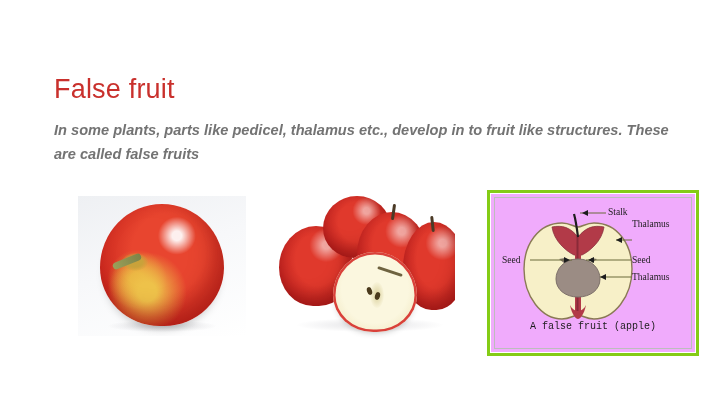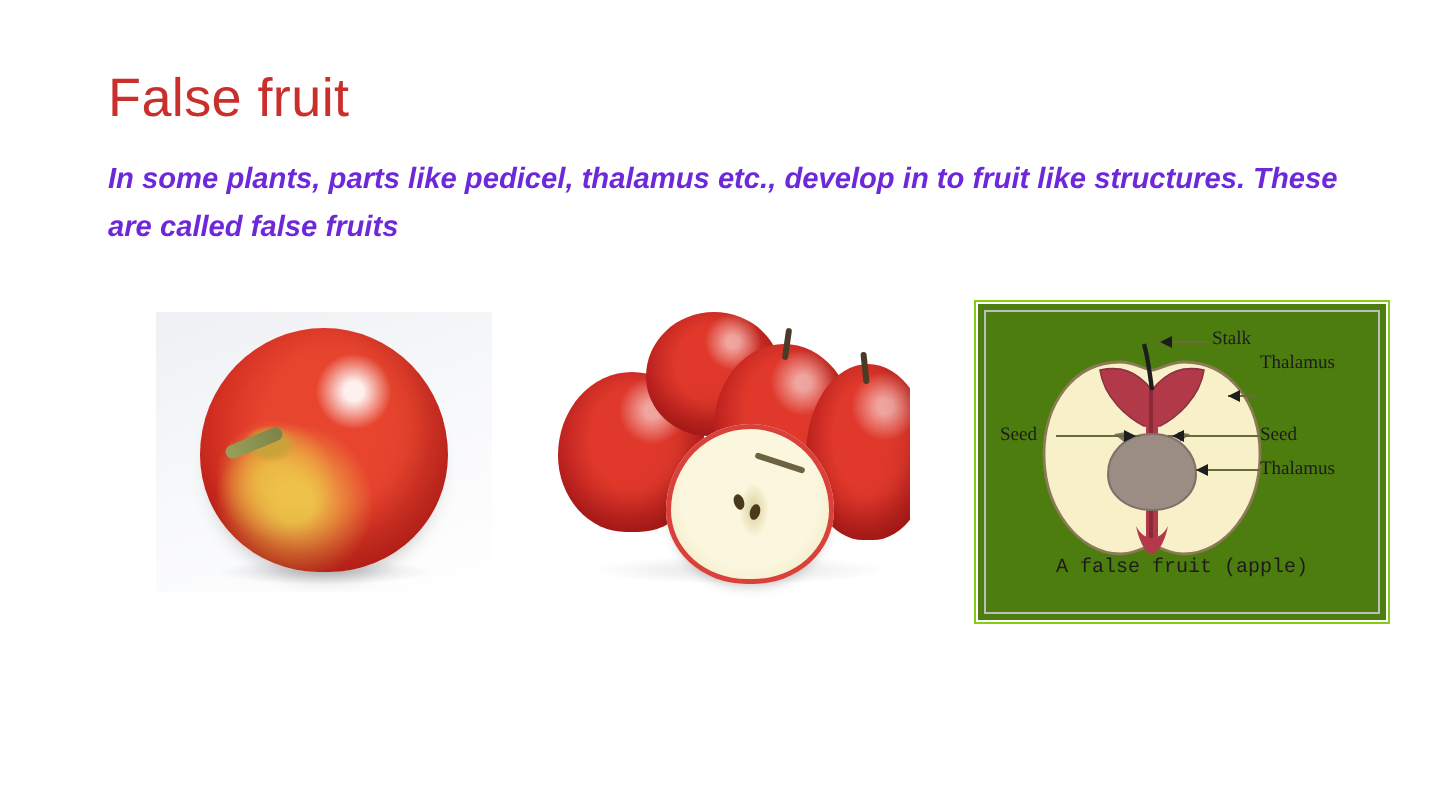--- a/index.html
+++ b/index.html
@@ -3,33 +3,33 @@
 <meta charset="utf-8">
 <style>
   html,body{margin:0;padding:0;}
   body{
     width:720px;height:404px;
     background:#ffffff;
     font-family:"Liberation Sans", sans-serif;
     overflow:hidden;
     position:relative;
   }
-  .slide{position:absolute;inset:0;background:#fff;}
+  .slide{position:absolute;inset:0;background:#fff;margin-top:40px;}
 
   .title{
     position:absolute;left:54px;top:33px;
     font-size:27px;line-height:32px;
     color:#C9302C;
     letter-spacing:.2px;
     font-weight:400;
   }
   .subtitle{
     position:absolute;left:54px;top:78px;width:615px;
     font-size:14.6px;line-height:24px;
-    color:#6d28d9;
+    color:#737373;
     font-style:italic;font-weight:bold;
   }
 
   
   .photo-single{
     position:absolute;left:78px;top:156px;width:168px;height:140px;
     background:linear-gradient(160deg,#eef0f3 0%,#f7f8fa 45%,#ffffff 100%);
     overflow:hidden;
   }
   .apple1{
@@ -106,22 +106,22 @@
     background:#6e6340;border-radius:2px;transform:rotate(18deg);
   }
   .shadow2{
     position:absolute;left:22px;top:128px;width:146px;height:14px;border-radius:50%;
     background:radial-gradient(ellipse,rgba(140,140,150,.25),rgba(255,255,255,0) 72%);
   }
 
   
   .diagram{
     position:absolute;left:487px;top:150px;width:206px;height:160px;
-    background:#4d7c0f;
-    border:1px solid #84cc16;
+    background:#f0abfc;
+    border:3px solid #84cc16;
     box-shadow:0 0 0 1px #ffffff inset;
   }
   .diagram .inner-frame{
     position:absolute;inset:4px;border:1px solid #bdbdbd;
   }
   .diagram svg{position:absolute;left:0;top:0;}
   .dg-label{
     position:absolute;
     font-family:"Liberation Serif", serif;
     font-size:9.5px;color:#1c1c1c;white-space:nowrap;

